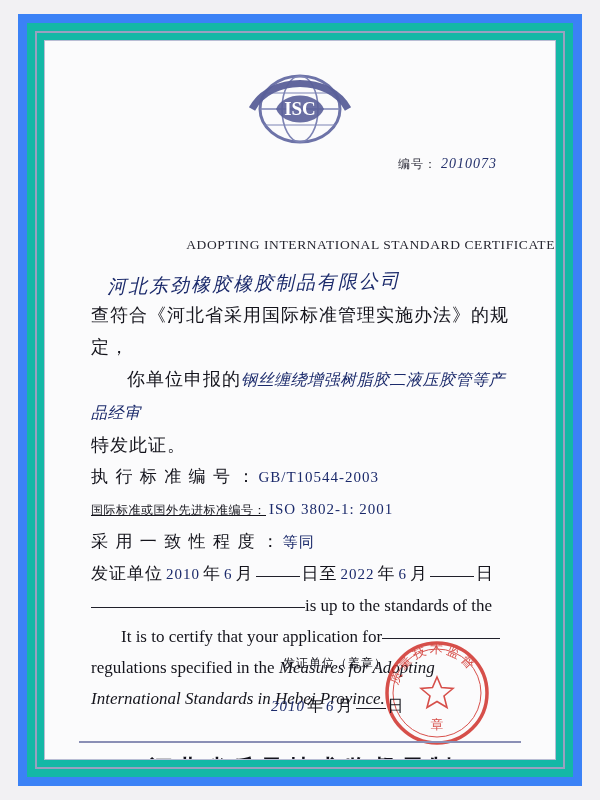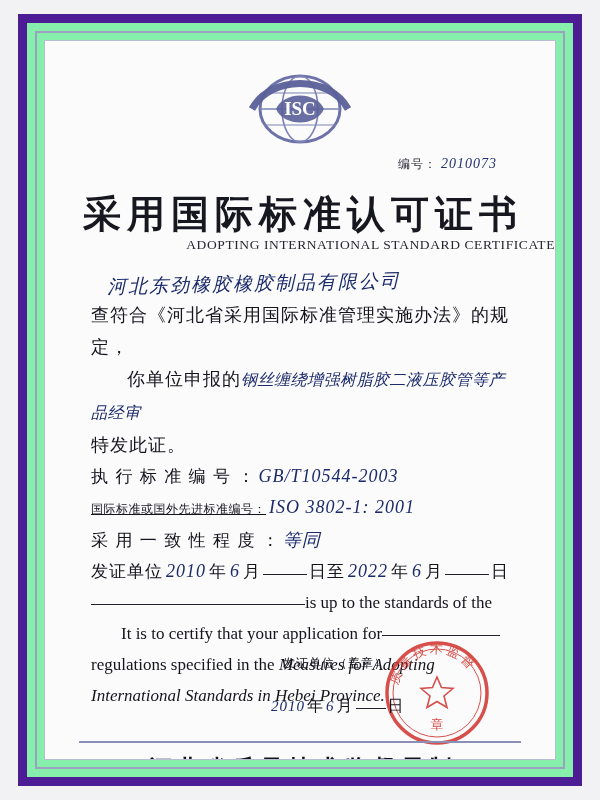--- a/index.html
+++ b/index.html
@@ -22,22 +22,22 @@
     box-sizing: border-box;
   }
 
   
   .border-outer {
     position: absolute;
     left: 18px;
     top: 14px;
     right: 18px;
     bottom: 14px;
-    border: 9px solid #4c1d95;
-    background: #86efac;
+    border: 9px solid #3b82f6;
+    background: #14b8a6;
     box-sizing: border-box;
   }
   .border-mid {
     position: absolute;
     left: 8px;
     top: 8px;
     right: 8px;
     bottom: 8px;
     border: 2px solid #9aa0c0;
     box-sizing: border-box;
@@ -156,23 +156,22 @@
     font-family: "DejaVu Sans", sans-serif;
     font-size: 17px;
     line-height: 31px;
     color: #14141c;
     letter-spacing: 1px;
     white-space: nowrap;
   }
   .field-row .small-label { font-size: 12px; letter-spacing: 0.5px; text-decoration: underline; }
   .field-val {
     font-family: "Liberation Serif", serif;
-    font-style: italic;
     color: #1b2a6b;
-    font-size: 18px;
+    font-size: 15px;
     letter-spacing: 1px;
     padding: 0 3px;
   }
   .blank-short {
     display: inline-block;
     width: 44px;
     border-bottom: 1px solid #20202a;
     margin: 0 2px;
     vertical-align: 2px;
   }
@@ -288,21 +287,20 @@
             <path d="M10 44 C28 10, 88 10, 106 44" fill="none" stroke="#5a5f99" stroke-width="7" opacity="0.95"></path>
             <path d="M34 44 C42 26, 74 26, 82 44 C74 62, 42 62, 34 44 Z" fill="#5a5f99" opacity="0.9"></path>
             <text x="58" y="50" text-anchor="middle" font-family="Liberation Serif, serif" font-size="19" font-weight="bold" fill="#ffffff">ISC</text>
           </svg>
         </div>
 
         <div class="serial-row">
           <span class="serial-label">编号：</span><span class="serial-value">2010073</span>
         </div>
 
-        <div class="title-cn">采用国际标准认可证书</div>
         <div class="title-en">ADOPTING INTERNATIONAL STANDARD CERTIFICATE</div>
 
         <div class="body-area">
 
           <div class="company-line">
             <span class="company-hand">河北东劲橡胶橡胶制品有限公司</span>
           </div>
 
           <div class="para">查符合《河北省采用国际标准管理实施办法》的规定，</div>
           <div class="para">

